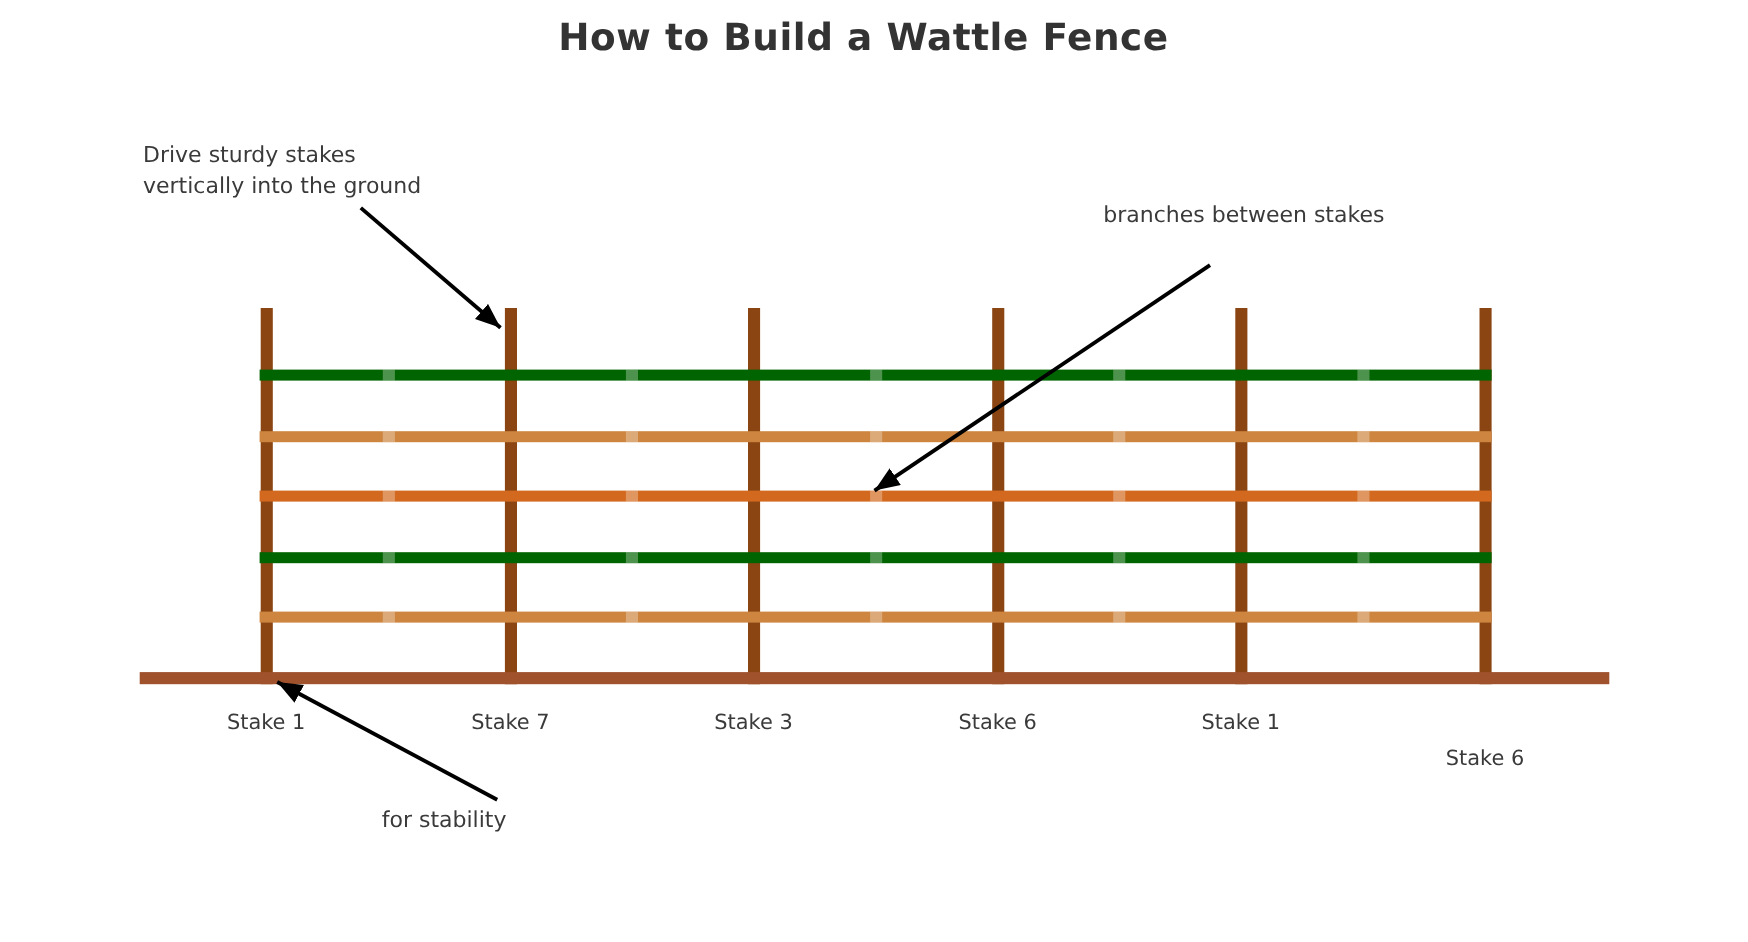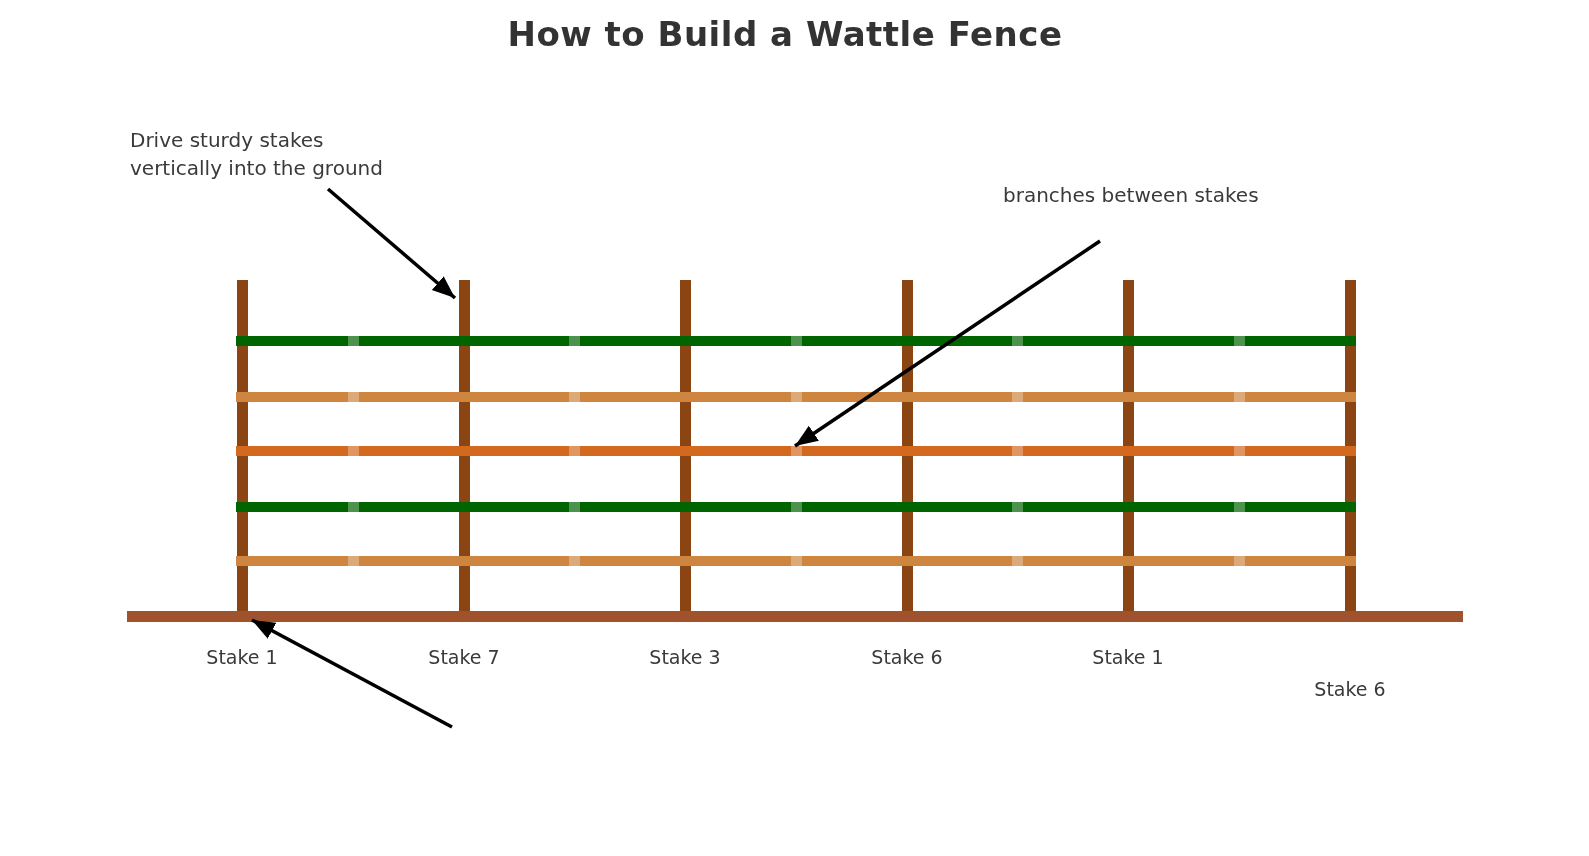--- a/index.html
+++ b/index.html
@@ -134,15 +134,16 @@
   </svg>
 
   <div class="annotation" style="left: 130px; top: 126px;">
     <div>Drive sturdy stakes</div>
     <div>vertically into the ground</div>
   </div>
   <div class="annotation" style="left: 1003px; top: 181px;">
     <div>branches between stakes</div>
   </div>
   <div class="annotation" style="left: 347px; top: 731px;">
+    <div>for stability</div>
   </div>
 
 </div>
 
 </body></html>

